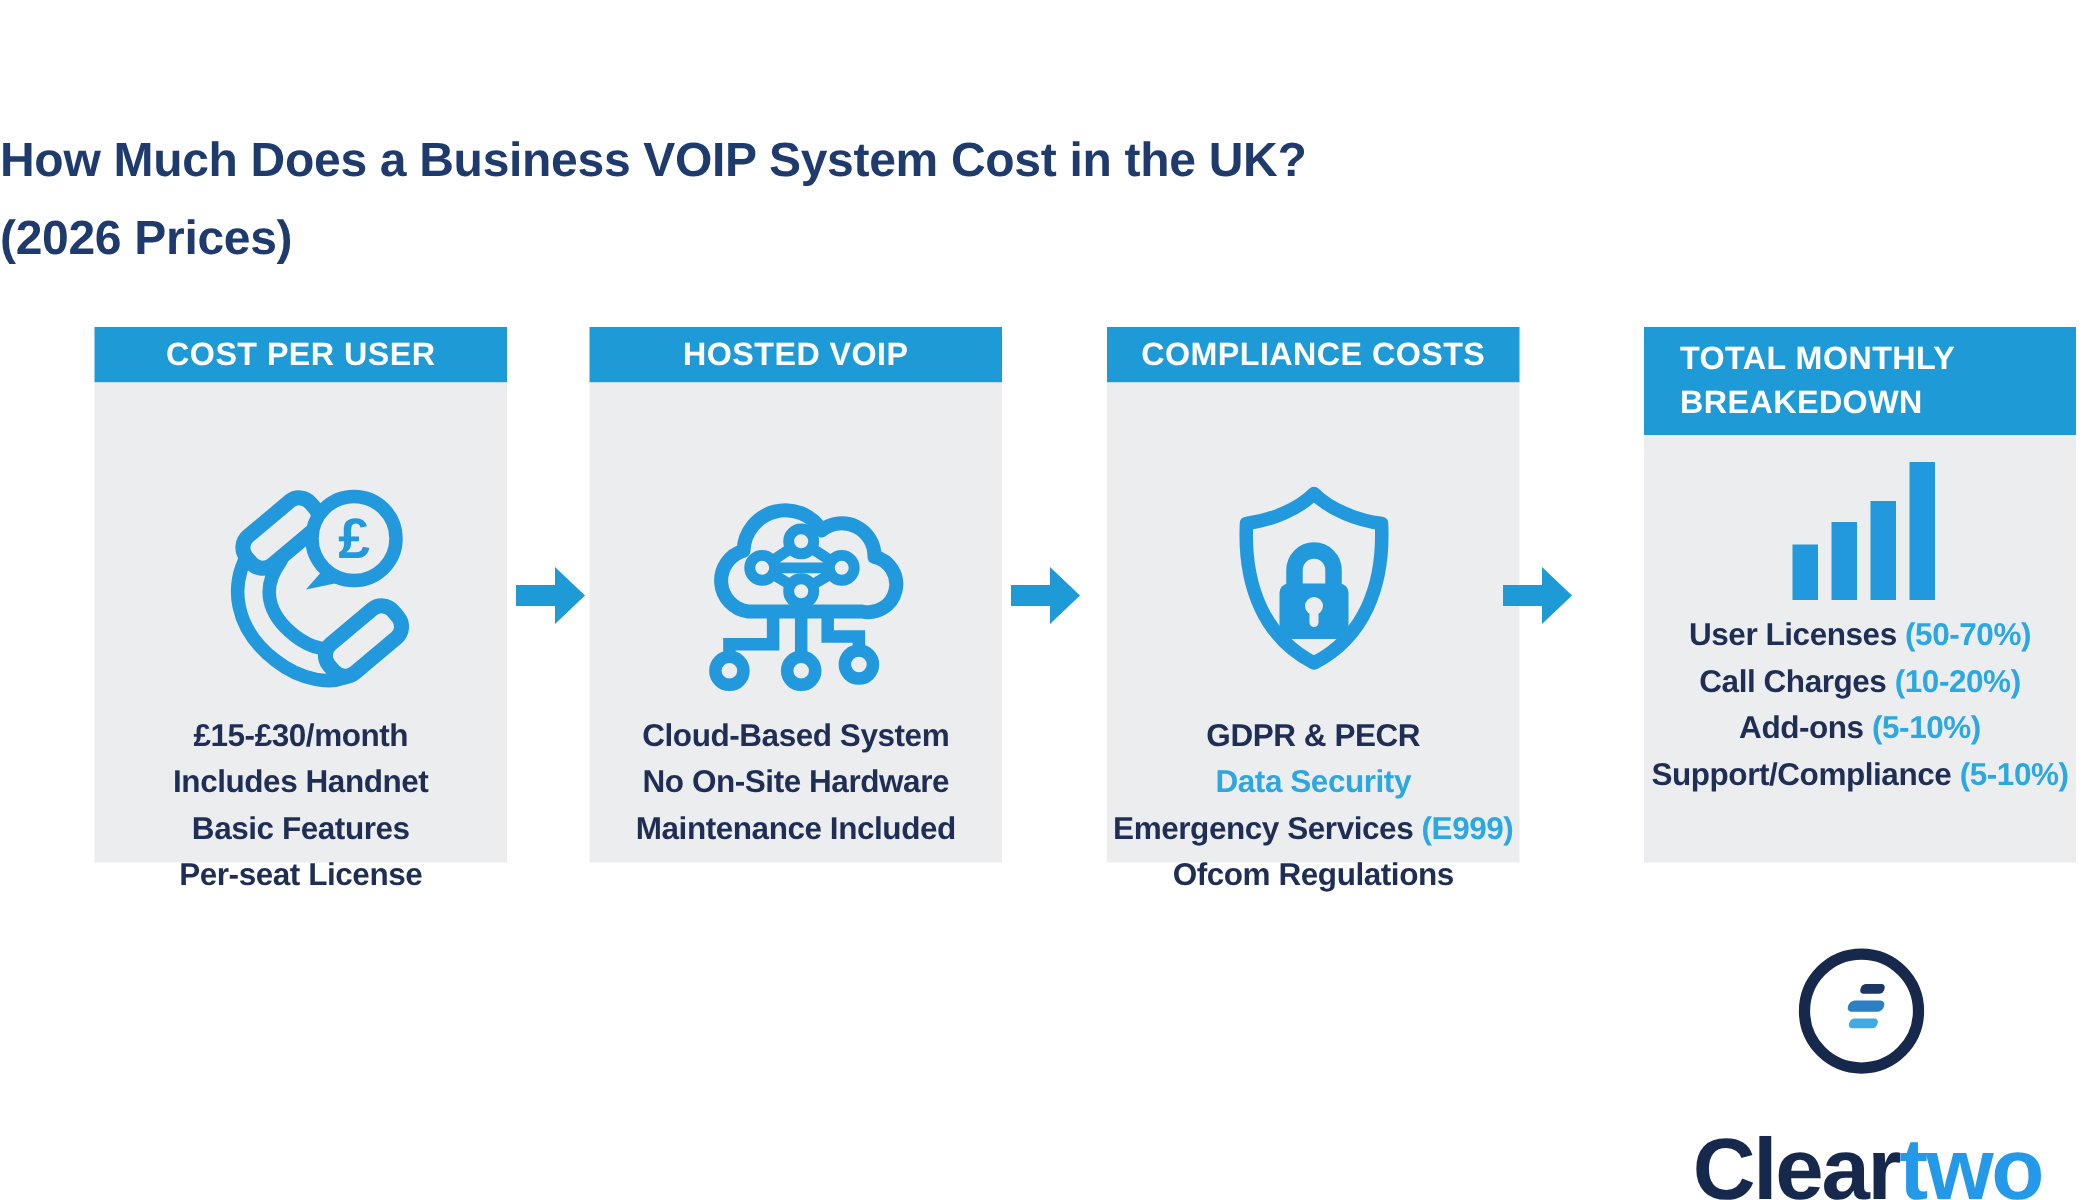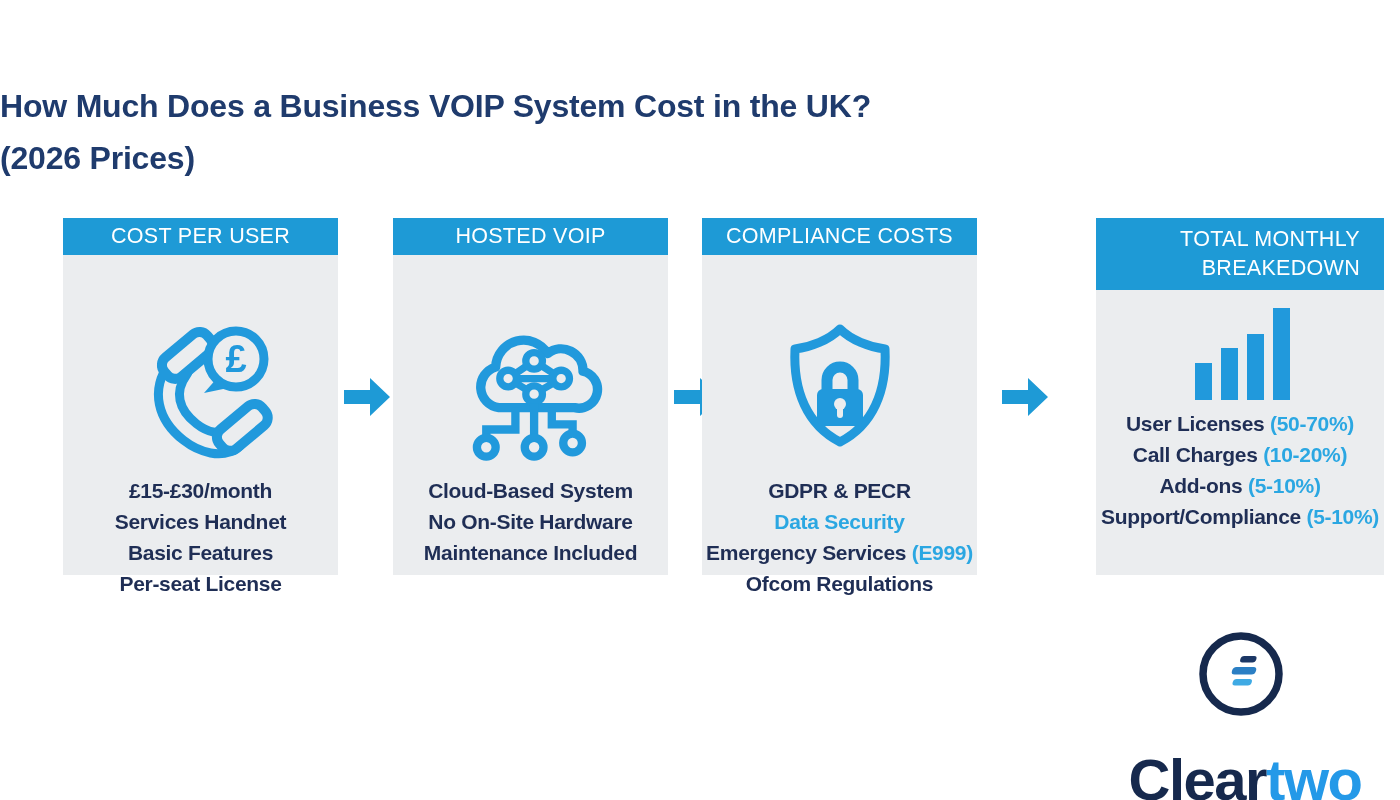--- a/index.html
+++ b/index.html
@@ -12,21 +12,21 @@
   .title {
     position:absolute; top:80px; left:0; width:100%;
     text-align:left; color:#1F3B6D; font-weight:bold;
     font-size:32px; line-height:52px; letter-spacing:-0.2px;
   }
   
   .col { position:absolute; top:218px; width:275px; }
   .col-header {
     background:#1E9AD6; color:#ffffff; height:37px;
     display:flex; align-items:center; justify-content:center;
-    font-size:21.5px; font-weight:normal; letter-spacing:0.3px; text-align:right;
+    font-size:21.5px; font-weight:bold; letter-spacing:0.3px; text-align:left;
   }
   .col-body {
     position:relative; background:#EBEDEF; height:320px;
   }
   .icon-wrap {
     position:absolute; top:52px; left:0; width:100%; height:166px;
     display:flex; align-items:center; justify-content:center;
   }
   .col-text {
     position:absolute; top:220px; left:0; width:100%;
@@ -79,21 +79,21 @@
             <rect x="88" y="100" width="56" height="25" rx="10" fill="#EBEDEF" stroke="#2199DC" stroke-width="10" transform="rotate(-40 116 112)"></rect>
 
             <circle cx="110" cy="44" r="28" fill="#EBEDEF" stroke="#2199DC" stroke-width="9"></circle>
             <path d="M92,62 l-14,16 l24,-5 z" fill="#2199DC"></path>
             <text x="110" y="57" text-anchor="middle" font-family="Liberation Sans, sans-serif" font-size="38" font-weight="bold" fill="#2199DC">£</text>
           </svg>
         </span>
       </div>
       <div class="col-text">
         <div class="line"><span>£15-£30/month</span><span class="accent"></span></div>
-        <div class="line"><span>Services Handnet</span><span class="accent"></span></div>
+        <div class="line"><span>Includes Handnet</span><span class="accent"></span></div>
         <div class="line"><span>Basic Features</span><span class="accent"></span></div>
         <div class="line"><span>Per-seat License</span><span class="accent"></span></div>
       </div>
     </div>
   </div>
 
   <div class="arrow" style="left:344px">
     <svg width="46" height="38" viewBox="0 0 46 38">
         <polygon points="0,12 26,12 26,0 46,19 26,38 26,26 0,26" fill="#1E9AD6"></polygon>
       </svg>
@@ -128,21 +128,21 @@
       </div>
     </div>
   </div>
 
   <div class="arrow" style="left:674px">
     <svg width="46" height="38" viewBox="0 0 46 38">
         <polygon points="0,12 26,12 26,0 46,19 26,38 26,26 0,26" fill="#1E9AD6"></polygon>
       </svg>
   </div>
 
-  <div class="col" style="left:702px">
+  <div class="col" style="left:738px">
     <div class="col-header">COMPLIANCE COSTS</div>
     <div class="col-body">
       <div class="icon-wrap">
         <span>
           <svg width="150" height="150" viewBox="0 0 150 150">
             <path d="M75,14 C64,25 46,32 30,34 c-2,42 12,76 45,93 c33,-17 47,-51 45,-93 C104,32 86,25 75,14 Z" fill="none" stroke="#2199DC" stroke-width="9" stroke-linejoin="round"></path>
 
             <path d="M62,76 v-11 a13,13 0 0 1 26,0 v11" fill="none" stroke="#2199DC" stroke-width="11"></path>
 
             <rect x="52" y="74" width="46" height="37" rx="6" fill="#2199DC"></rect>

